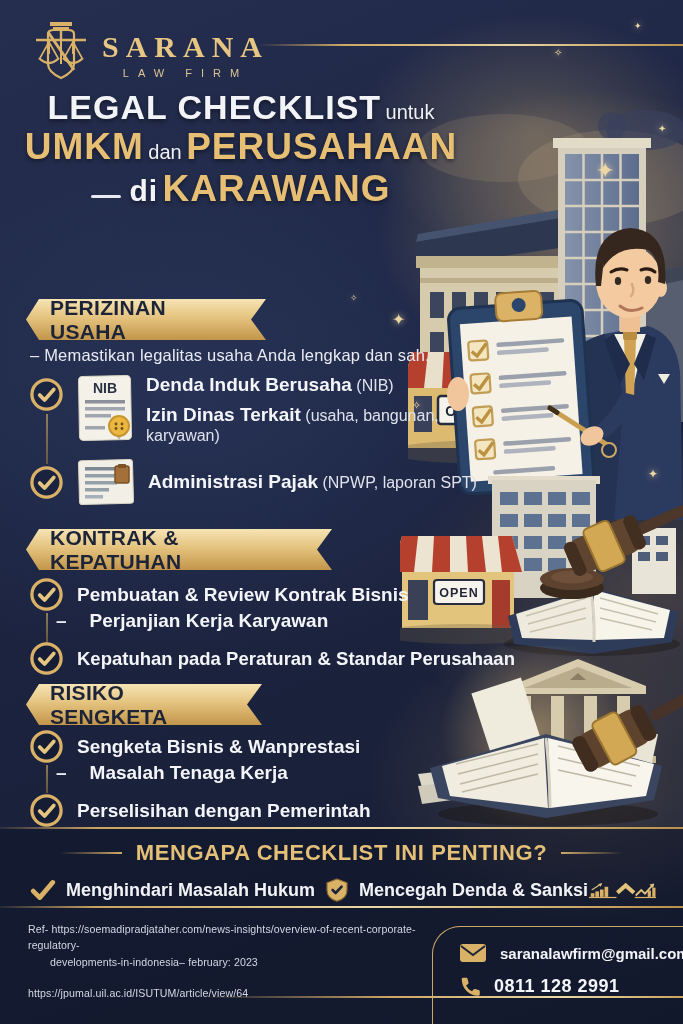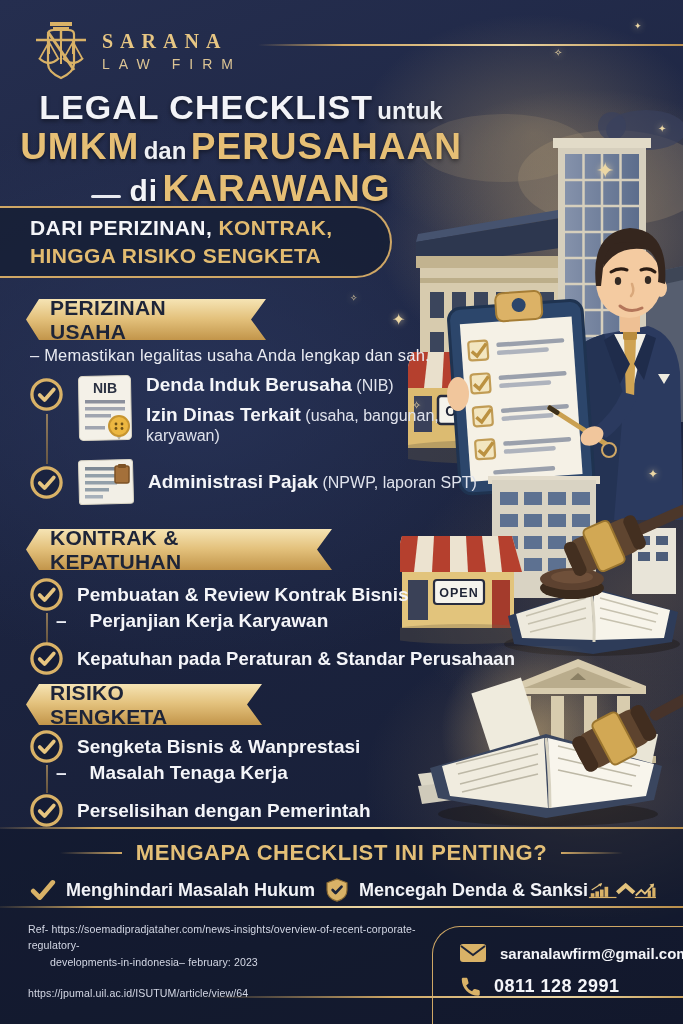--- a/index.html
+++ b/index.html
@@ -11,27 +11,27 @@
       radial-gradient(ellipse 250px 170px at 78% 13%, rgba(172,148,106,.38), transparent 70%),
       radial-gradient(ellipse 330px 230px at 94% 58%, rgba(152,124,86,.34), transparent 72%),
       radial-gradient(ellipse 310px 210px at 86% 76%, rgba(162,132,92,.30), transparent 72%),
       radial-gradient(ellipse 520px 380px at 28% 38%, rgba(42,54,92,.75), transparent 75%),
       linear-gradient(160deg,#252e4f 0%,#1c2440 45%,#161d34 100%);
   }
   .abs{position:absolute;}
   .gold{color:#e2bb70;}
   .white{color:#f4f5f9;}
   
-  .brand-name{font-family:"Liberation Serif",serif;font-weight:700;font-size:20px;letter-spacing:7px;color:#e7c683;}
-  .brand-tag{font-size:14px;letter-spacing:9px;color:#dcc494;margin-top:3px;text-align:center;}
+  .brand-name{font-family:"Liberation Serif",serif;font-weight:700;font-size:30px;letter-spacing:7px;color:#e7c683;}
+  .brand-tag{font-size:11px;letter-spacing:9px;color:#dcc494;margin-top:3px;text-align:center;}
   .hairline{height:2px;background:linear-gradient(90deg,rgba(207,167,101,0),#cfa765 20%,#e9d3a0 60%,#bb9150 100%);}
   
   .title{width:478px;text-align:center;line-height:1.12;text-shadow:0 2px 4px rgba(0,0,0,.45);}
   .t-big{font-weight:800;font-size:34px;letter-spacing:1px;color:#f3f4f8;}
-  .t-small{font-weight:700;font-size:24px;color:#eef0f5;}
+  .t-small{font-weight:400;font-size:20px;color:#eef0f5;}
   .t-gold{font-weight:800;font-size:37px;letter-spacing:1px;color:#e6bf75;}
   .t-dash{display:inline-block;width:30px;height:3px;background:#e8eaf0;vertical-align:middle;margin-right:8px;border-radius:2px;}
   
   .banner{
     left:0;top:206px;width:392px;height:72px;box-sizing:border-box;
     border:2px solid #cfa765;border-left:none;border-radius:0 36px 36px 0;
     background:rgba(22,30,53,.82);display:flex;flex-direction:column;justify-content:center;
     padding-left:30px;font-weight:800;font-size:21px;letter-spacing:.4px;line-height:1.35;
   }
   
@@ -383,27 +383,20 @@
       <span class="t-gold">UMKM</span>
       <span class="t-small">dan</span>
       <span class="t-gold">PERUSAHAAN</span>
     </div>
     <div>
       <span class="t-dash"></span><span class="t-big" style="font-size:30px">di</span>
       <span class="t-gold">KARAWANG</span>
     </div>
   </div>
 
-  <div class="abs banner">
-    <div>
-      <span class="white">DARI PERIZINAN,</span>
-      <span class="gold">KONTRAK,</span>
-    </div>
-    <div class="gold">HINGGA RISIKO SENGKETA</div>
-  </div>
 
   <div class="abs ribbon" style="left:26px;top:299px;width:240px">
     <span>PERIZINAN USAHA</span>
   </div>
   <div class="abs section-sub" style="left:30px;top:346px">–  Memastikan legalitas usaha Anda lengkap dan sah.</div>
 
   <div class="abs connector" style="left:46px;top:414px;height:50px"></div>
   <div class="abs row" style="left:29px;top:374px;align-items:flex-start">
     <svg class="check-svg" style="margin-top:3px">
         <use href="#sym-check"></use>

